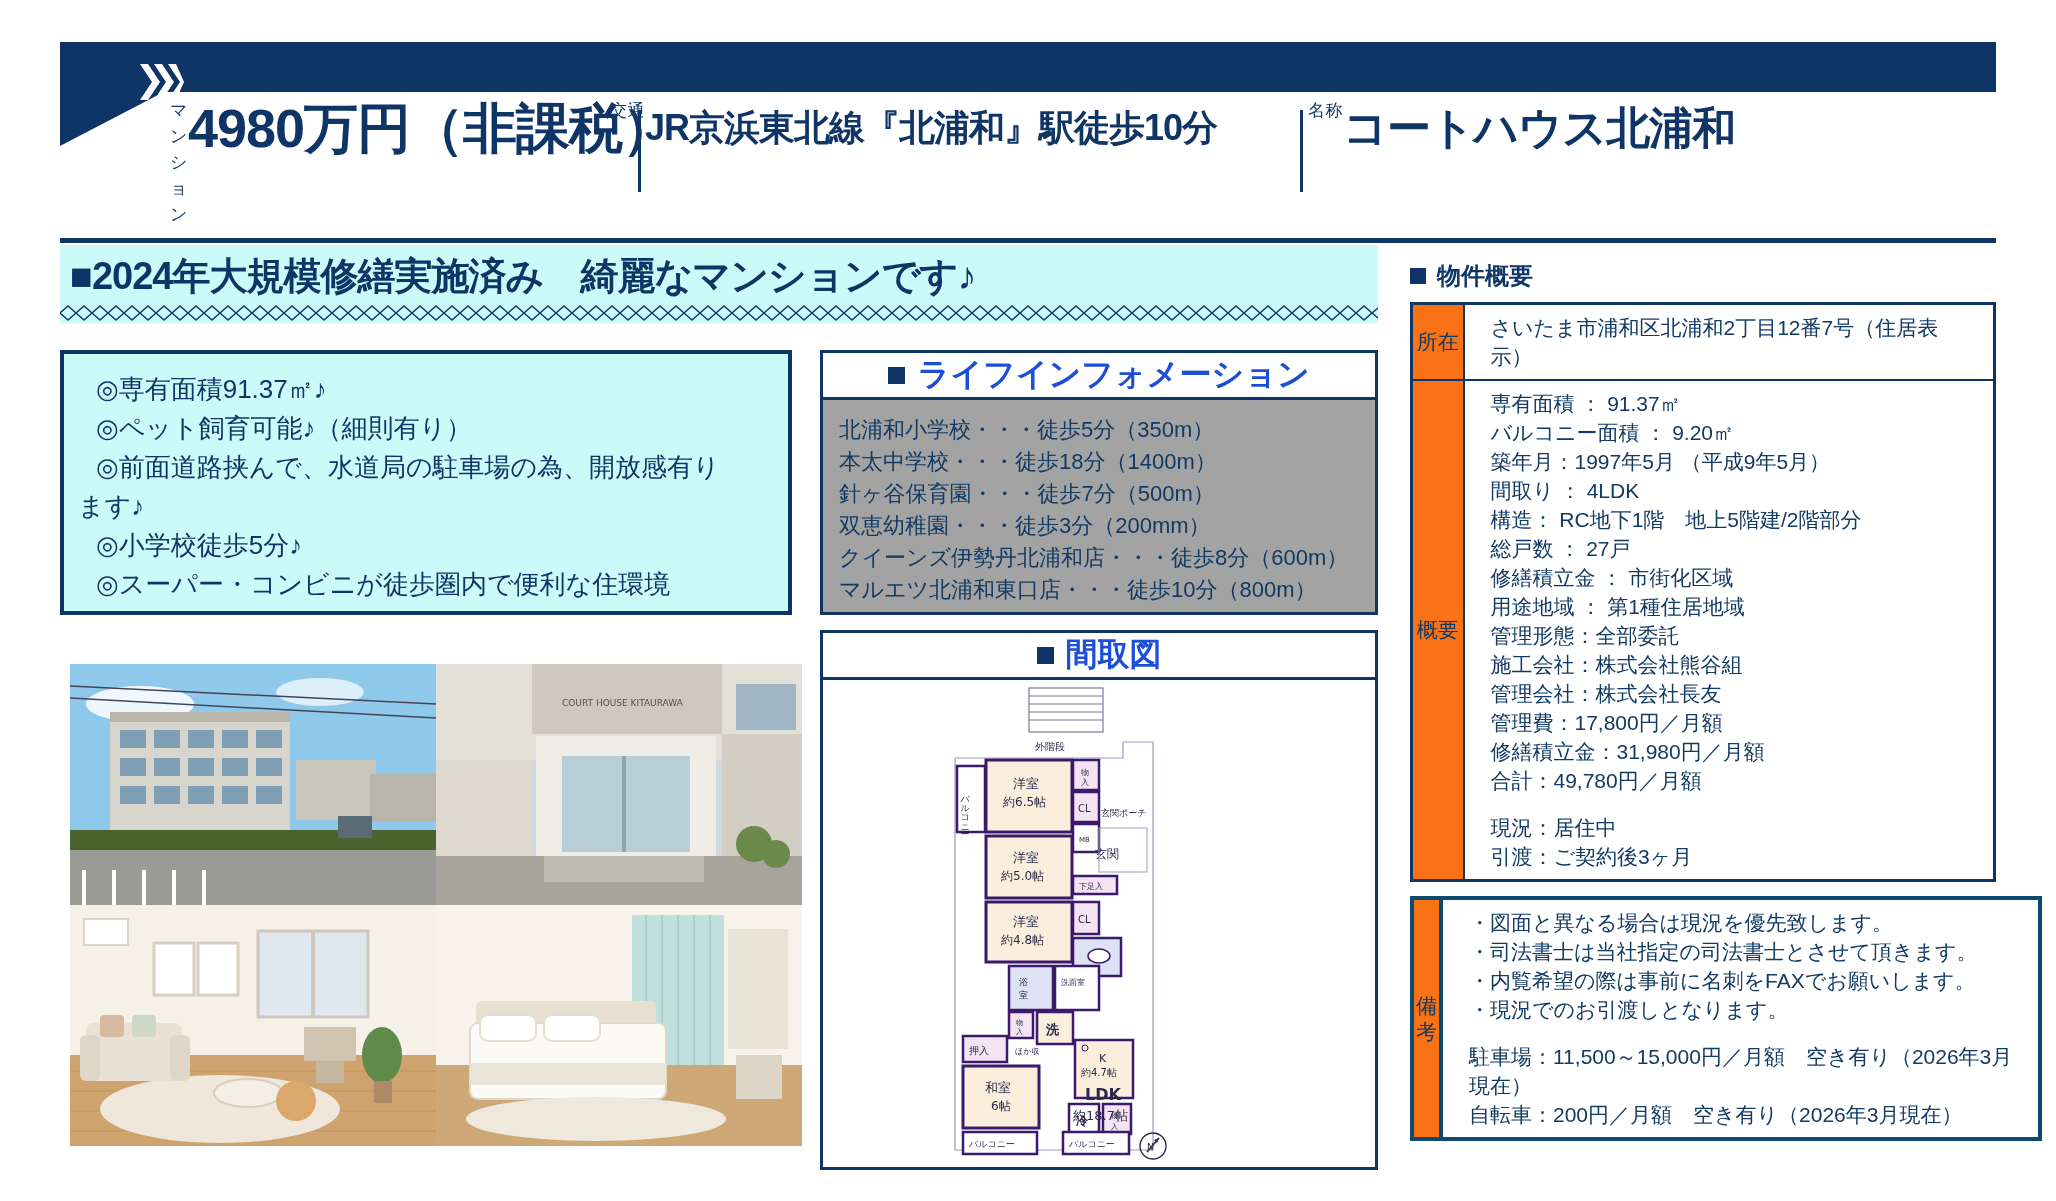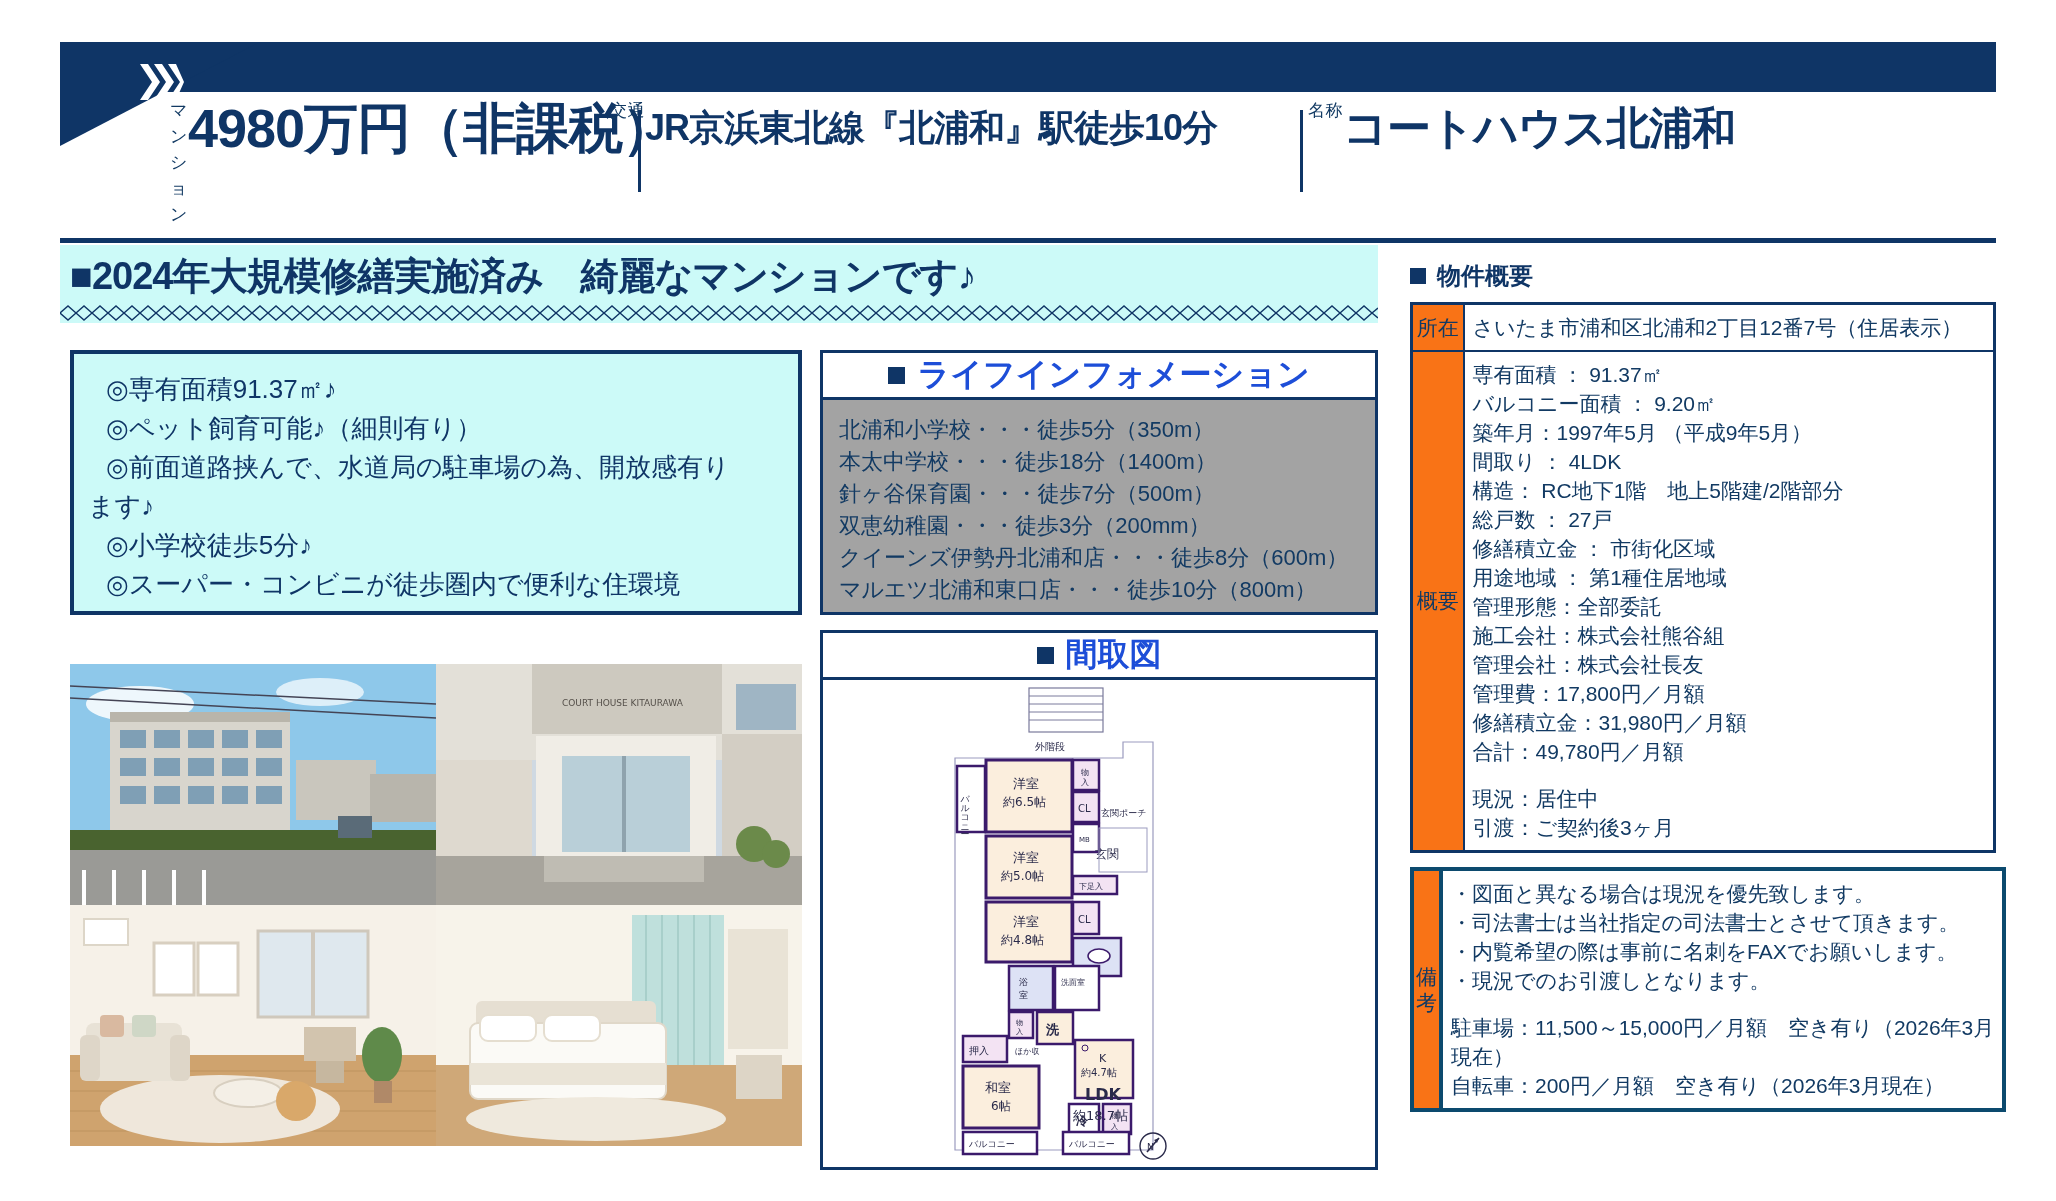--- a/index.html
+++ b/index.html
@@ -52,21 +52,21 @@
   
   .catch {
     position:absolute; left:60px; top:245px; width:1318px; height:62px;
     background:#ccfaf8; display:flex; align-items:center; padding-left:10px;
   }
   .catch-txt { font-size:38px; font-weight:bold; color:#0f3566; white-space:nowrap; letter-spacing:-1px; }
   .zig-svg { position:absolute; left:60px; top:303px; width:1318px; height:20px; }
 
   
   .features {
-    position:absolute; left:70px; top:350px; width:732px; height:265px;
+    position:absolute; left:60px; top:350px; width:732px; height:265px;
     background:#ccfaf8; border:4px solid #0f3566;
     padding:16px 28px 10px 14px;
   }
   .features p {
     font-size:26px; line-height:39px; color:#0f3566; font-weight:500;
     text-indent:18px;
   }
   .features p.cont { text-indent:0; }
 
   
@@ -108,21 +108,21 @@
   .summary { position:absolute; left:1410px; top:260px; width:586px; }
   .sum-title { font-size:24px; font-weight:bold; color:#0f3566; margin-bottom:10px; }
   .sum-title .sq { width:16px; height:16px; background:#0f3566; display:inline-block; margin-right:11px; }
 
   .tbl { width:586px; border:3px solid #0f3566; border-collapse:collapse; background:#fff; }
   .tbl td { border:2px solid #0f3566; vertical-align:middle; }
   .th-cell {
     width:52px; background:#f97316; text-align:center; font-size:21px; color:#123a63;
     padding:6px 2px; line-height:26px;
   }
-  .td-cell { padding:8px 8px; font-size:21px; line-height:29px; color:#123a63; }
+  .td-cell { padding:8px 26px; font-size:21px; line-height:29px; color:#123a63; }
   .td-cell .ln { white-space:nowrap; }
   .td-cell .gap { height:18px; }
 
   .tbl2 { width:586px; border:3px solid #0f3566; border-collapse:collapse; background:#fff; margin-top:14px; }
   .tbl2 td { border:4px solid #0c4a6e; vertical-align:middle; }
 
   svg.fp { position:absolute; left:0; top:0; }
 </style>
 </head>
 <body>

